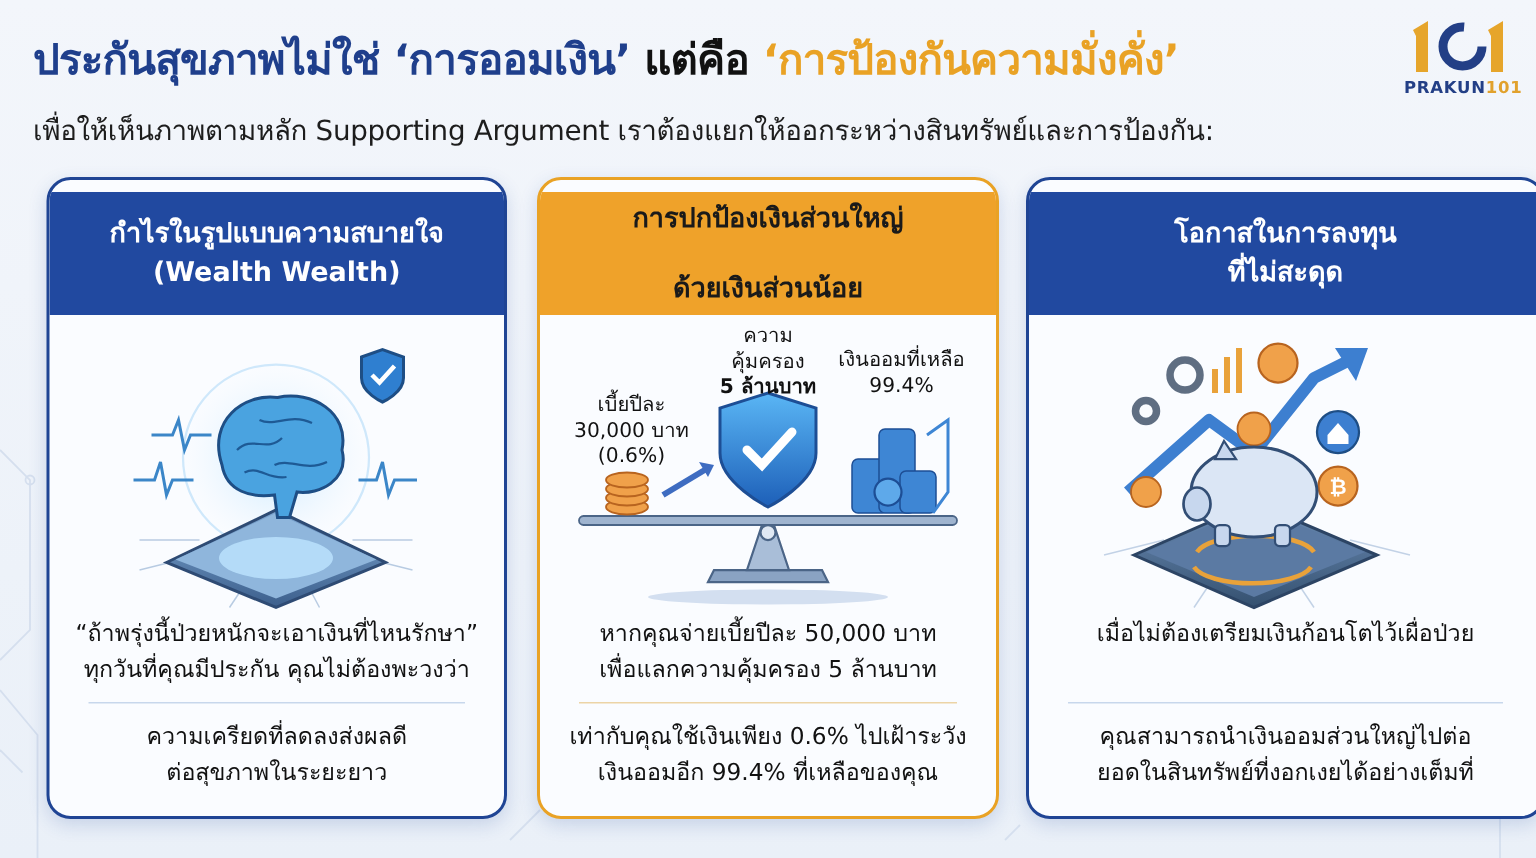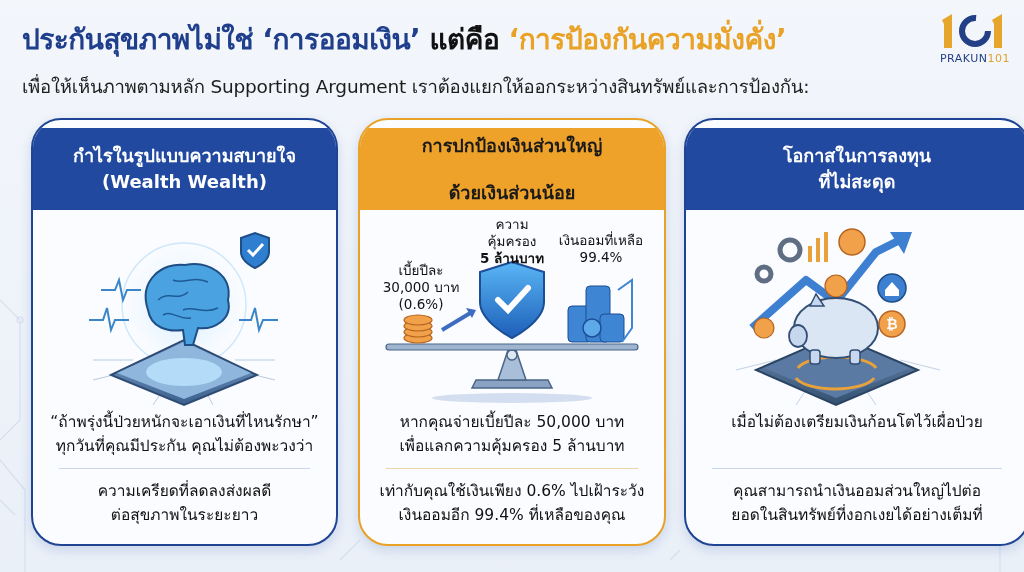--- a/index.html
+++ b/index.html
@@ -17,26 +17,26 @@
     white-space: nowrap; line-height: 44px;
   }
   .title .t-blue { color: #1f3f8c; }
   .title .t-black { color: #111; }
   .title .t-orange { color: #e9a225; }
   .subtitle {
     font-size: 18.5px; color: #1d1d1d; margin-top: 10px; white-space: nowrap; letter-spacing: -0.2px;
   }
   .logo { position: absolute; left: 936px; top: 10px; width: 78px; text-align: center; }
   .logo-mark { height: 40px; position: relative; }
-  .logo-text { font-size: 11px; color: #233f86; letter-spacing: 0.5px; margin-top: 2px; }
+  .logo-text { font-size: 11px; color: #233f86; letter-spacing: 0.5px; margin-top: 2px; font-weight: bold; }
   .logo-text span { color: #e1a12c; }
 
   .card {
     position: absolute; top: 118px; height: 428px;
-    background: #fafcff; border-radius: 30px; overflow: hidden;
+    background: #fafcff; border-radius: 16px; overflow: hidden;
     box-shadow: 0 4px 12px rgba(40,80,160,0.18);
   }
   .card.blue { border: 2.5px solid #1f4494; }
   .card.orange { border: 2.5px solid #e9a225; }
   .card-1 { left: 31px; width: 307px; }
   .card-2 { left: 358px; width: 308px; }
   .card-3 { left: 684px; width: 346px; }
   .card-head {
     margin-top: 8px; height: 82px;
     display: flex; flex-direction: column; align-items: center; justify-content: center;

